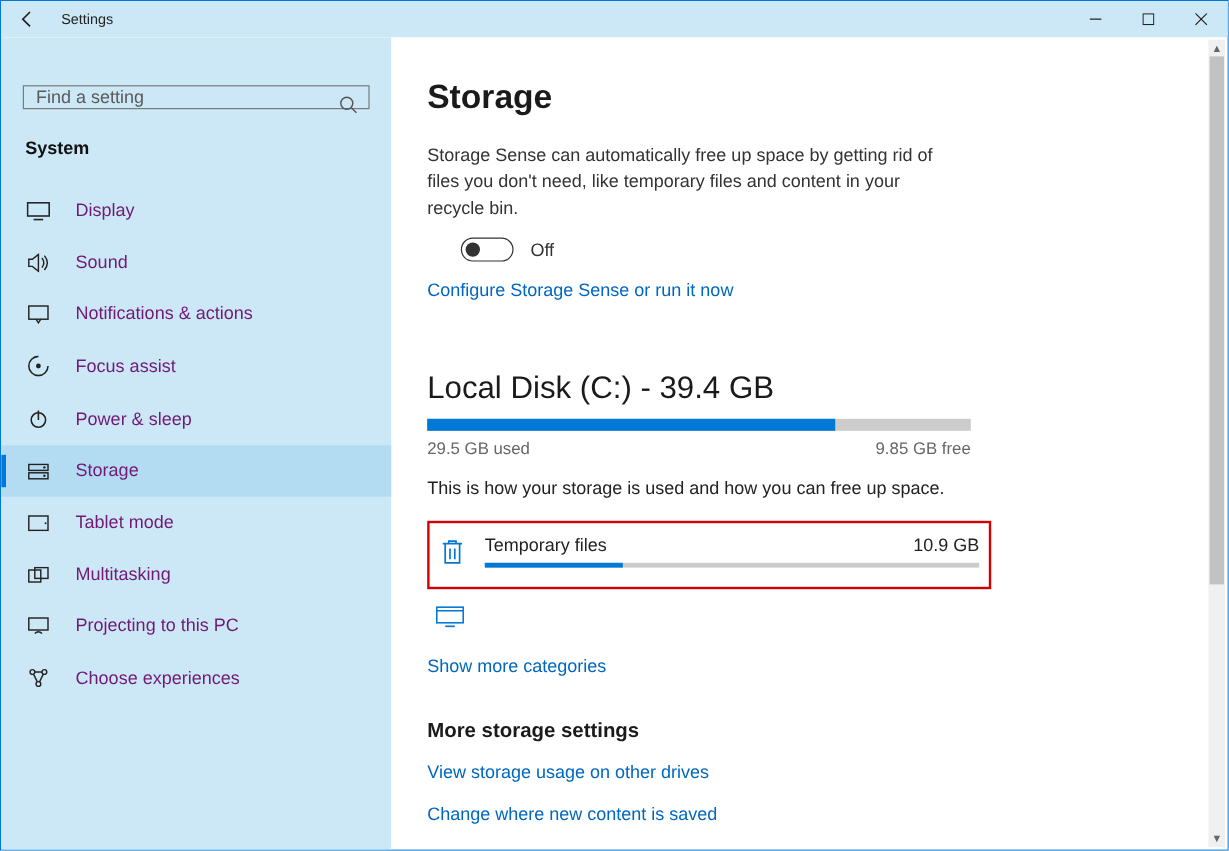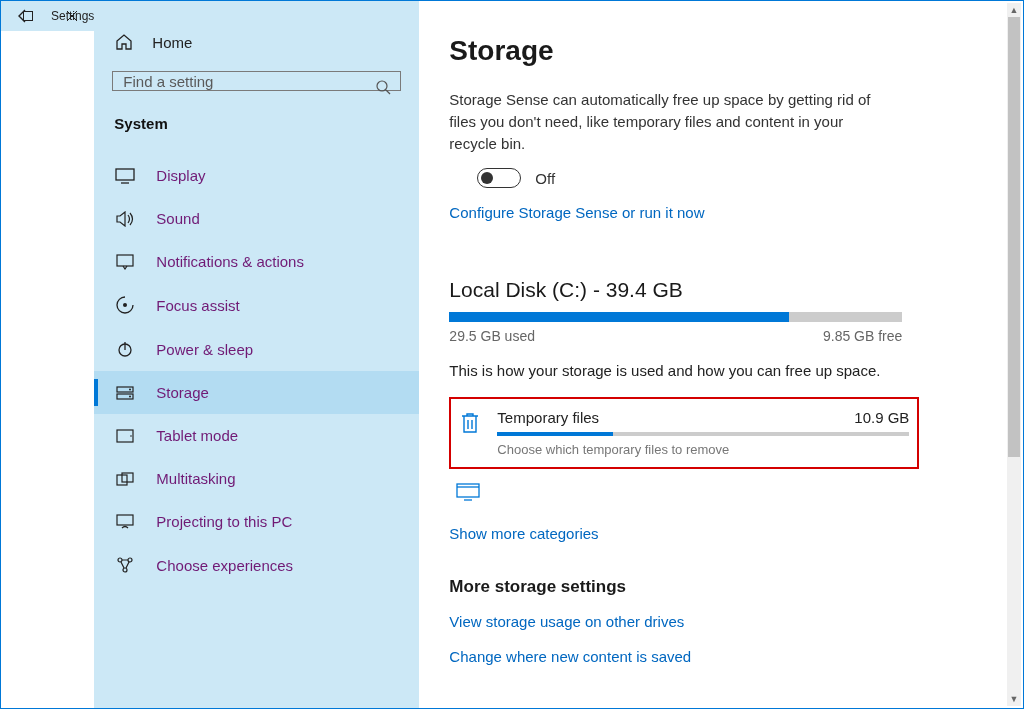--- a/index.html
+++ b/index.html
@@ -1,18 +1,18 @@
 <!DOCTYPE html>
 <html><head>
 <meta charset="utf-8">
 <style>
 * { margin: 0; padding: 0; box-sizing: border-box; font-family: "Segoe UI", -apple-system, sans-serif; }
 html, body { width: 1024px; height: 709px; overflow: hidden; background: #fff; }
 
-.window { width: 1024px; height: 709px; border: 1px solid #0078d7; display: flex; position: relative; }
+.window { width: 1024px; height: 709px; border: 1px solid #0078d7; display: flex; flex-direction: column; position: relative; }
 .titlebar { height: 30px; display: flex; align-items: center; background: #cce8f6; position: relative; }
 .titlebar .back { width: 44px; height: 30px; display:flex; align-items:center; justify-content:center; cursor:pointer;}
 .titlebar .title { font-size: 12px; color:#222; margin-left: 6px;}
 .win-controls { position:absolute; right:0; top:0; display:flex; }
 .win-controls div { width: 44px; height:30px; display:flex; align-items:center; justify-content:center; cursor:pointer; color:#222;}
 .win-controls svg { stroke:#222; }
 
 .body { flex:1; display:flex; overflow:hidden; position:relative;}
 .sidebar { width: 325px; background:#cce8f6; padding-top: 30px; display:flex; flex-direction:column; }
 .home-row { display:flex; align-items:center; gap:18px; padding: 2px 20px 10px 20px; cursor:pointer;}
@@ -31,21 +31,21 @@
 
 .main { flex:1; padding: 34px 60px 0 30px; overflow-y:auto; position:relative;}
 h1.page-title { font-size:28px; font-weight:600; color:#1a1a1a; margin-bottom:22px;}
 .desc { font-size:15px; color:#333; line-height:1.45; max-width:430px; margin-bottom:14px;}
 .toggle-row { display:flex; align-items:center; gap:14px; margin-bottom:16px;margin-left:28px;}
 .toggle { width:44px; height:20px; border:1px solid #333; border-radius:10px; position:relative; cursor:pointer; background:#fff;}
 .toggle .knob { width:12px; height:12px; border-radius:50%; background:#333; position:absolute; left:3px; top:3px;}
 .toggle-label { font-size:15px; color:#333;}
 a.link { color:#0067c0; font-size:15px; text-decoration:none; cursor:pointer; display:inline-block;}
 
-h2.disk-title { font-size:21px; font-weight:400; color:#1a1a1a; margin-top:56px; margin-bottom:10px;}
+h2.disk-title { font-size:26px; font-weight:400; color:#1a1a1a; margin-top:56px; margin-bottom:10px;}
 .disk-bar { width:453px; height:10px; background:#cccccc; position:relative; margin-bottom:6px;}
 .disk-bar .fill { position:absolute; left:0; top:0; bottom:0; background:#0078d7;}
 .disk-labels { width:453px; display:flex; justify-content:space-between; font-size:14px; color:#666; margin-bottom:18px;text-align:center;}
 .usage-desc { font-size:15px; color:#222; margin-bottom:18px;}
 
 .category-item { display:flex; gap:14px; padding:10px 8px 10px 6px; width:470px; cursor:pointer; position:relative;}
 .category-item .caticon { width:26px; padding-top:2px; color:#0078d7; display:flex; justify-content:center;}
 .category-item .catbody { flex:1;}
 .cat-head { display:flex; justify-content:space-between; align-items:baseline;}
 .cat-name { font-size:15px; color:#222;}
@@ -90,28 +90,20 @@
             <line x1="0" y1="0" x2="10" y2="10" stroke-width="1"></line>
             <line x1="10" y1="0" x2="0" y2="10" stroke-width="1"></line>
           </svg>
         </div>
     </div>
   </div>
 
   <div class="body">
 
     <div class="sidebar">
-      <div class="home-row">
-        <span class="icon">
-          <svg width="18" height="18" viewBox="0 0 18 18" fill="none">
-              <path d="M2 8 L9 2 L16 8 V16 H11 V11 H7 V16 H2 Z" stroke="#222" stroke-width="1.3" fill="none"></path>
-            </svg>
-        </span>
-        <span class="label">Home</span>
-      </div>
       <div class="search-wrap">
         <input type="text" placeholder="Find a setting" style="">
         <span class="sicon">
           <svg width="16" height="16" viewBox="0 0 16 16">
               <circle cx="7" cy="7" r="5" stroke="#555" stroke-width="1.2" fill="none"></circle>
               <line x1="11" y1="11" x2="15" y2="15" stroke="#555" stroke-width="1.2"></line>
             </svg>
         </span>
       </div>
       <div class="category">System</div>
@@ -243,21 +235,20 @@
             </svg>
         </div>
         <div class="catbody">
           <div class="cat-head">
             <span class="cat-name">Temporary files</span>
             <span class="cat-size">10.9 GB</span>
           </div>
           <div class="cat-bar">
               <div class="cfill" id="cfill0" style="width: 28%;"></div>
             </div>
-          <div class="cat-sub">Choose which temporary files to remove</div>
         </div>
       </div>
 
       
       <div class="category-item">
         <div class="caticon">
           <svg width="24" height="20" viewBox="0 0 24 20">
               <rect x="1" y="3" width="22" height="13" stroke="#0078d7" fill="none" stroke-width="1.3"></rect>
               <line x1="1" y1="6" x2="23" y2="6" stroke="#0078d7" stroke-width="1.3"></line>
               <line x1="8" y1="19" x2="16" y2="19" stroke="#0078d7" stroke-width="1.3"></line>

